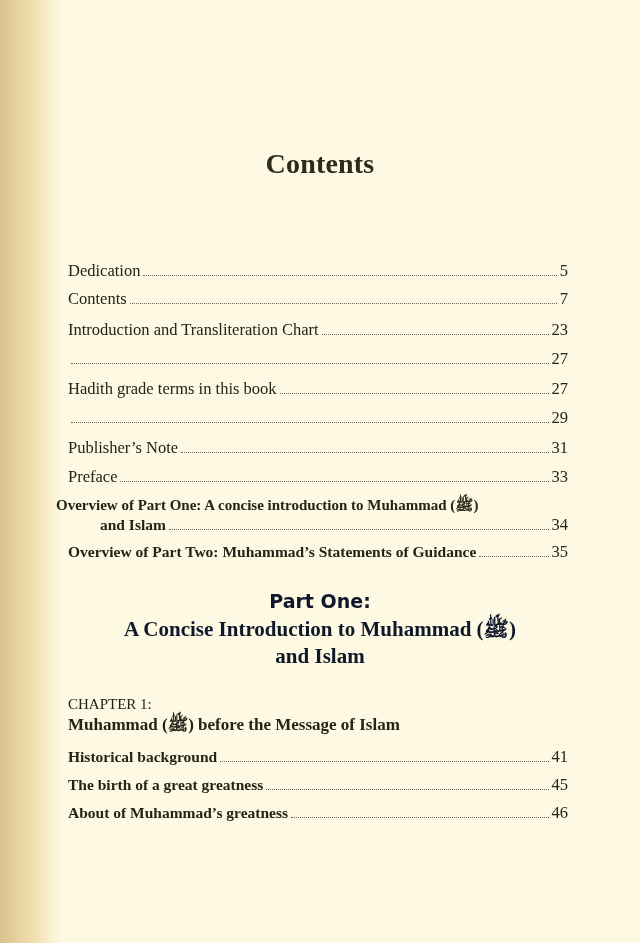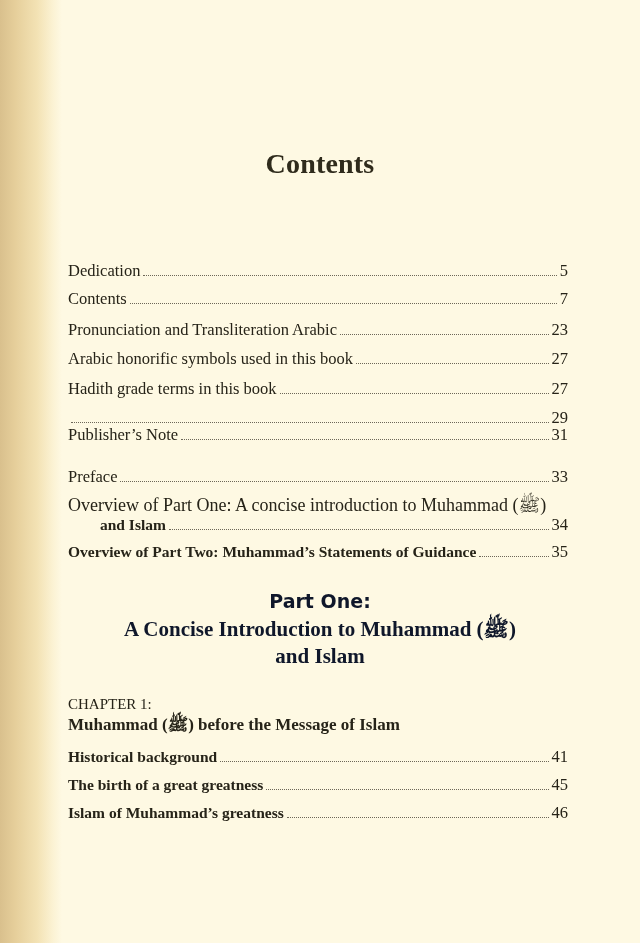--- a/index.html
+++ b/index.html
@@ -23,21 +23,21 @@
     display: flex; align-items: center; font-size: 16.5px; line-height: 24px;
   }
   .toc-row .label { white-space: nowrap; }
   .toc-row .dots {
     flex: 1; margin: 0 3px; border-bottom: 1px dotted #6d6758;
     height: 1px; align-self: flex-end; margin-bottom: 7px;
   }
   .toc-row .page { white-space: nowrap; text-align: right; }
   .toc-row.bold { font-weight: bold; font-size: 15.5px; }
   .two-line-first {
-    position: absolute; left: 68px; width: 500px; font-weight: normal; font-size: 18px; line-height: 24px;
+    position: absolute; left: 56px; width: 500px; font-weight: bold; font-size: 15px; line-height: 24px;
   }
   .indent { left: 100px !important; width: 468px !important; }
   .part-heading {
     position: absolute; left: 0; width: 640px; text-align: center; color: #0f172a;
   }
   .part-label {
     font-family: "DejaVu Sans", "Liberation Sans", sans-serif; font-weight: bold; font-size: 19px; top: 590px;
   }
   .part-title { font-weight: bold; font-size: 21px; }
   .chapter-label { position: absolute; left: 68px; top: 696px; font-size: 15px; }
@@ -54,39 +54,38 @@
   <span class="label">Dedication</span>
   <span class="dots"></span>
   <span class="page">5</span>
 </div>
 <div class="toc-row" style="top:287px">
   <span class="label">Contents</span>
   <span class="dots"></span>
   <span class="page">7</span>
 </div>
 <div class="toc-row" style="top:318px">
-  <span class="label">Pronunciation and Transliteration Arabic</span>
+  <span class="label">Introduction and Transliteration Chart</span>
   <span class="dots"></span>
   <span class="page">23</span>
 </div>
 <div class="toc-row" style="top:347px">
-  <span class="label">Arabic honorific symbols used in this book</span>
   <span class="dots"></span>
   <span class="page">27</span>
 </div>
 <div class="toc-row" style="top:377px">
   <span class="label">Hadith grade terms in this book</span>
   <span class="dots"></span>
   <span class="page">27</span>
 </div>
 <div class="toc-row" style="top:406px">
   <span class="dots"></span>
   <span class="page">29</span>
 </div>
-<div class="toc-row" style="top:423px">
+<div class="toc-row" style="top:436px">
   <span class="label">Publisher’s Note</span>
   <span class="dots"></span>
   <span class="page">31</span>
 </div>
 <div class="toc-row" style="top:465px">
   <span class="label">Preface</span>
   <span class="dots"></span>
   <span class="page">33</span>
 </div>
 
@@ -113,16 +112,16 @@
   <span class="label">Historical background</span>
   <span class="dots"></span>
   <span class="page" style="font-weight:normal;font-size:16.5px">41</span>
 </div>
 <div class="toc-row bold" style="top:773px">
   <span class="label">The birth of a great greatness</span>
   <span class="dots"></span>
   <span class="page" style="font-weight:normal;font-size:16.5px">45</span>
 </div>
 <div class="toc-row bold" style="top:801px">
-  <span class="label">Islam of Muhammad’s greatness</span>
+  <span class="label">About of Muhammad’s greatness</span>
   <span class="dots"></span>
   <span class="page" style="font-weight:normal;font-size:16.5px">46</span>
 </div>
 
 </body></html>

